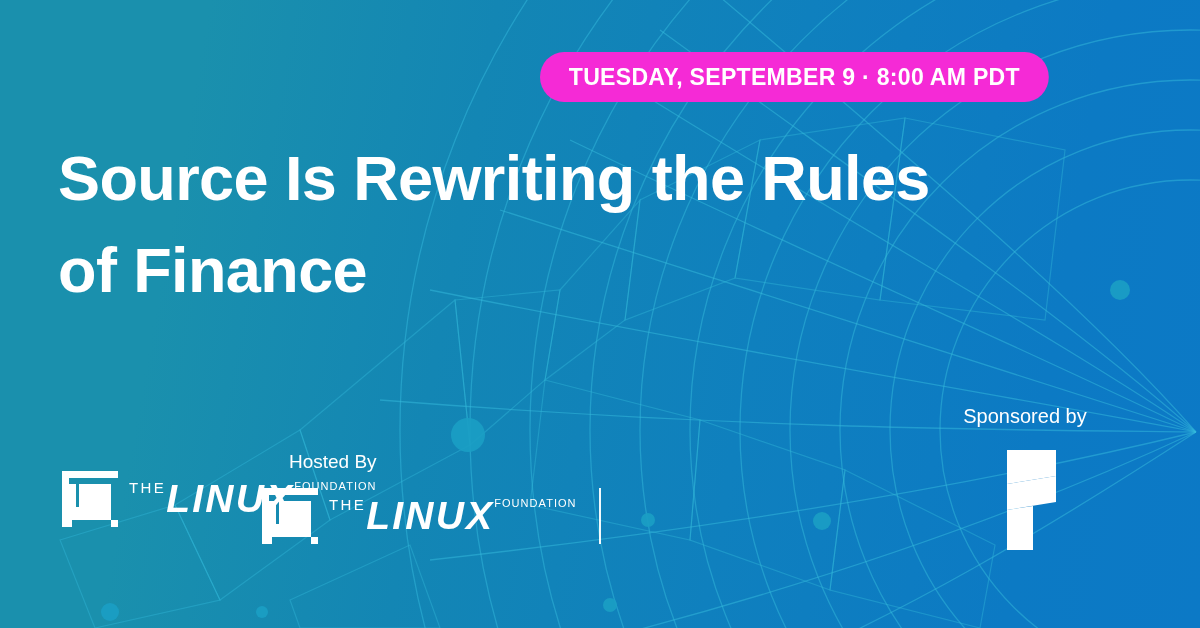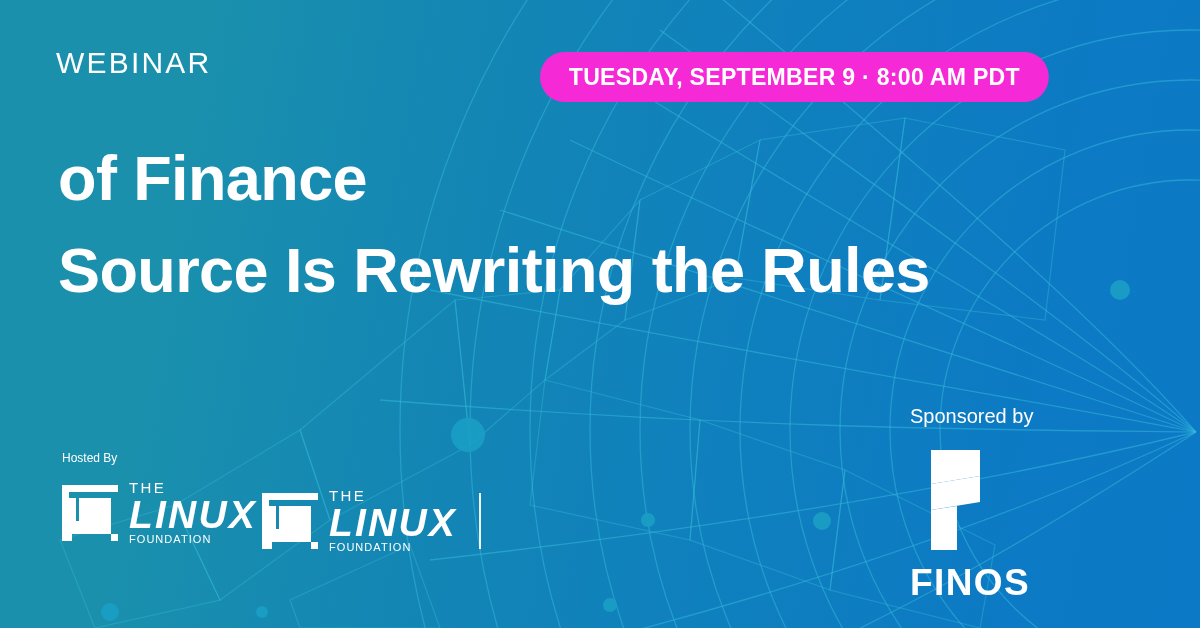--- a/index.html
+++ b/index.html
@@ -37,41 +37,41 @@
   .headline{
     position:absolute;left:58px;top:133px;width:1030px;
     color:#ffffff;font-weight:700;font-size:63px;line-height:1.46;
     letter-spacing:-.6px;
   }
   .headline .ln{display:block;}
 
   
   .hosted{position:absolute;left:62px;top:452px;}
   .hosted-label{
-    color:#ffffff;font-size:12px;font-weight:400;line-height:1;margin-bottom:16px;
+    color:#ffffff;font-size:19px;font-weight:400;line-height:1;text-align:right;
   }
   .logo-row{display:flex;align-items:center;}
 
   
   .lf-lockup{display:flex;align-items:center;gap:11px;}
   .lf-mark{width:56px;height:56px;flex:0 0 auto;}
-  .lf-words{display:flex;flex-direction:column;justify-content:center;color:#fff;}
+  .lf-words{display:flex;flex-direction:row;justify-content:center;color:#fff;}
   .lf-the{font-size:15px;letter-spacing:2.4px;line-height:1.05;font-weight:400;}
   .lf-linux{font-size:39px;font-weight:700;letter-spacing:2.2px;line-height:.95;font-style:italic;}
   .lf-foundation{font-size:11px;letter-spacing:1.05px;line-height:1.15;font-weight:400;}
 
   .lf-second{position:absolute;left:262px;top:488px;}
   .edu-wrap{display:flex;align-items:center;}
   .edu-div{width:2px;height:56px;background:#ffffff;margin:0 20px 0 22px;opacity:.95;}
   .edu-text{color:#ffffff;font-size:30px;font-weight:400;letter-spacing:.1px;}
 
   
   .sponsor{
     position:absolute;right:60px;top:406px;width:230px;
-    display:flex;flex-direction:column;
+    display:flex;flex-direction:column;align-items:center;
   }
   .sponsor-label{color:#ffffff;font-size:20px;font-weight:400;line-height:1;margin-bottom:20px;}
   .finos-mark{width:78px;height:108px;display:block;}
   .finos-word{
     color:#ffffff;font-size:37px;font-weight:700;letter-spacing:1.4px;line-height:1;margin-top:10px;
   }
 </style>
 </head>
 <body>
 
@@ -133,27 +133,26 @@
       <circle cx="1120" cy="290" r="10"></circle>
       <circle cx="822" cy="521" r="9"></circle>
       <circle cx="648" cy="520" r="7"></circle>
       <circle cx="468" cy="435" r="17"></circle>
       <circle cx="610" cy="605" r="7"></circle>
       <circle cx="110" cy="612" r="9"></circle>
       <circle cx="262" cy="612" r="6"></circle>
     </g>
   </svg>
 
-  <div class="eyebrow">WEBINAR</div>
 
   <div class="date-pill">TUESDAY, SEPTEMBER 9 · 8:00 AM PDT</div>
 
   <div class="headline">
+    <span class="ln">Source Is Rewriting the Rules</span>
     <span class="ln">of Finance</span>
-    <span class="ln">Source Is Rewriting the Rules</span>
   </div>
 
   <div class="hosted">
     <div class="hosted-label">Hosted By</div>
     <div class="logo-row">
 
       <div class="lf-lockup">
         <svg class="lf-mark" viewBox="0 0 56 56" aria-hidden="true">
           <path fill="#ffffff" d="M0 0 H56 V7 H7 V49 H49 V13 H17 V43 H43 V20 H24 V36 H14 V13 H0 Z"></path>
           <path fill="#ffffff" d="M0 13 H10 V56 H56 V49 H49 V56 H0 Z"></path>
@@ -185,16 +184,15 @@
     </div>
   </div>
 
   <div class="sponsor">
     <div class="sponsor-label">Sponsored by</div>
     <svg class="finos-mark" viewBox="0 0 78 108" aria-hidden="true">
       <path fill="#ffffff" d="M21 4 L70 4 L70 30 L21 38 Z"></path>
       <path fill="#ffffff" d="M21 38 L70 30 L70 56 L21 64 Z"></path>
       <path fill="#ffffff" d="M21 64 L47 60 L47 104 L21 104 Z"></path>
     </svg>
-    <div class="finos-word">FINOS</div>
   </div>
 
 </div>
 
 </body></html>

